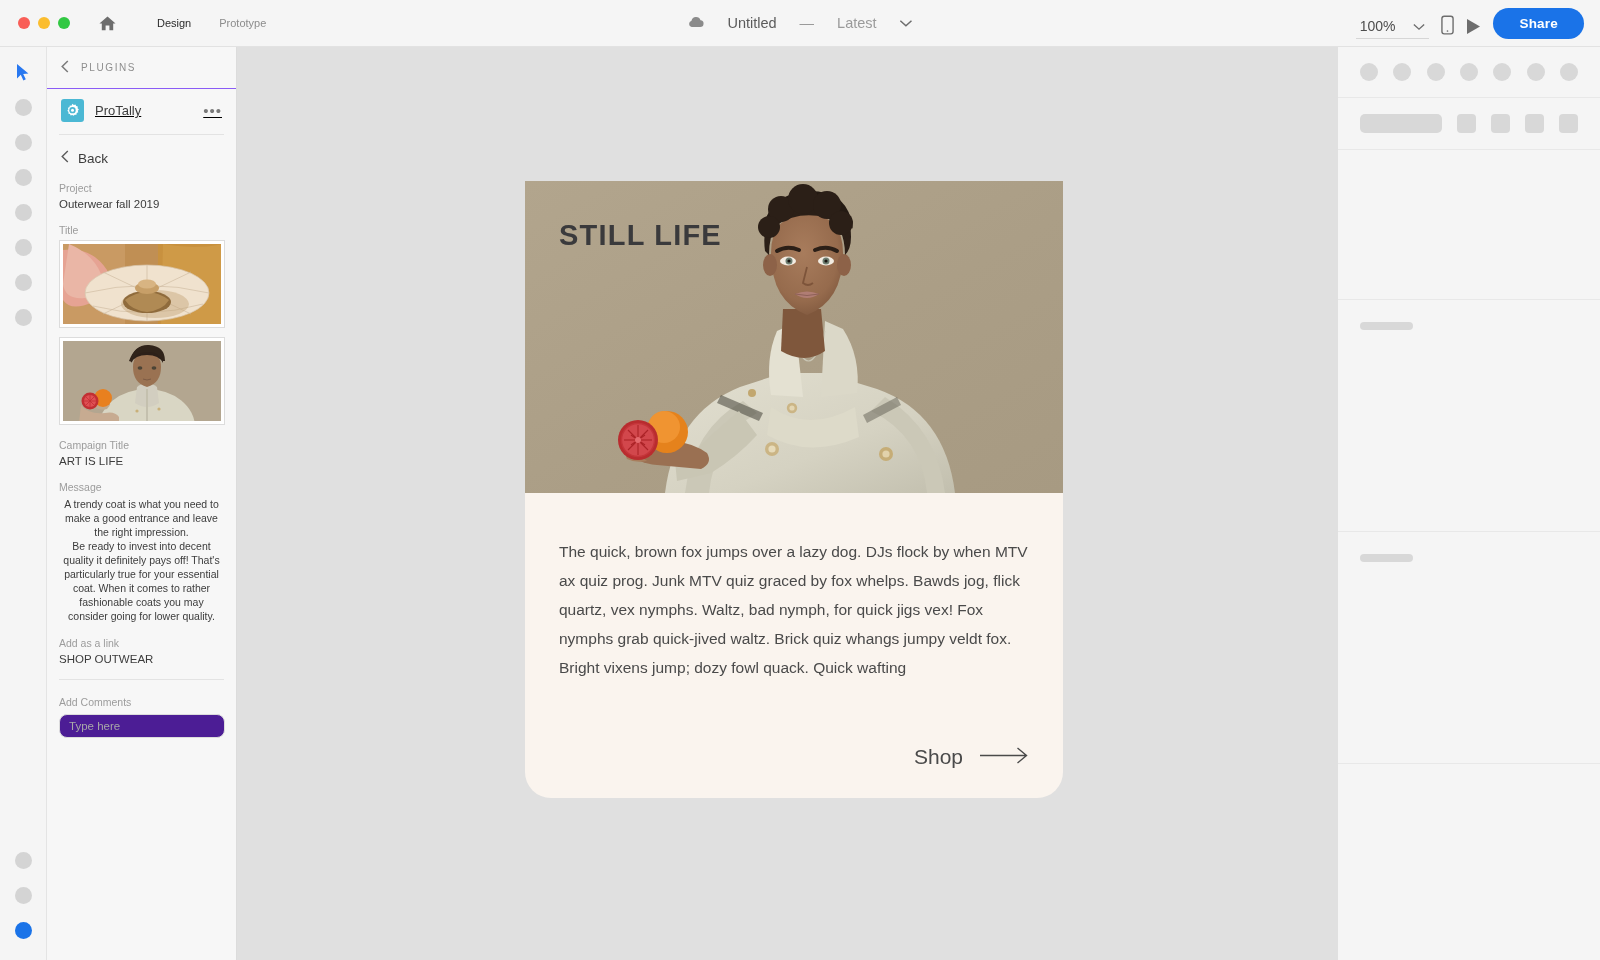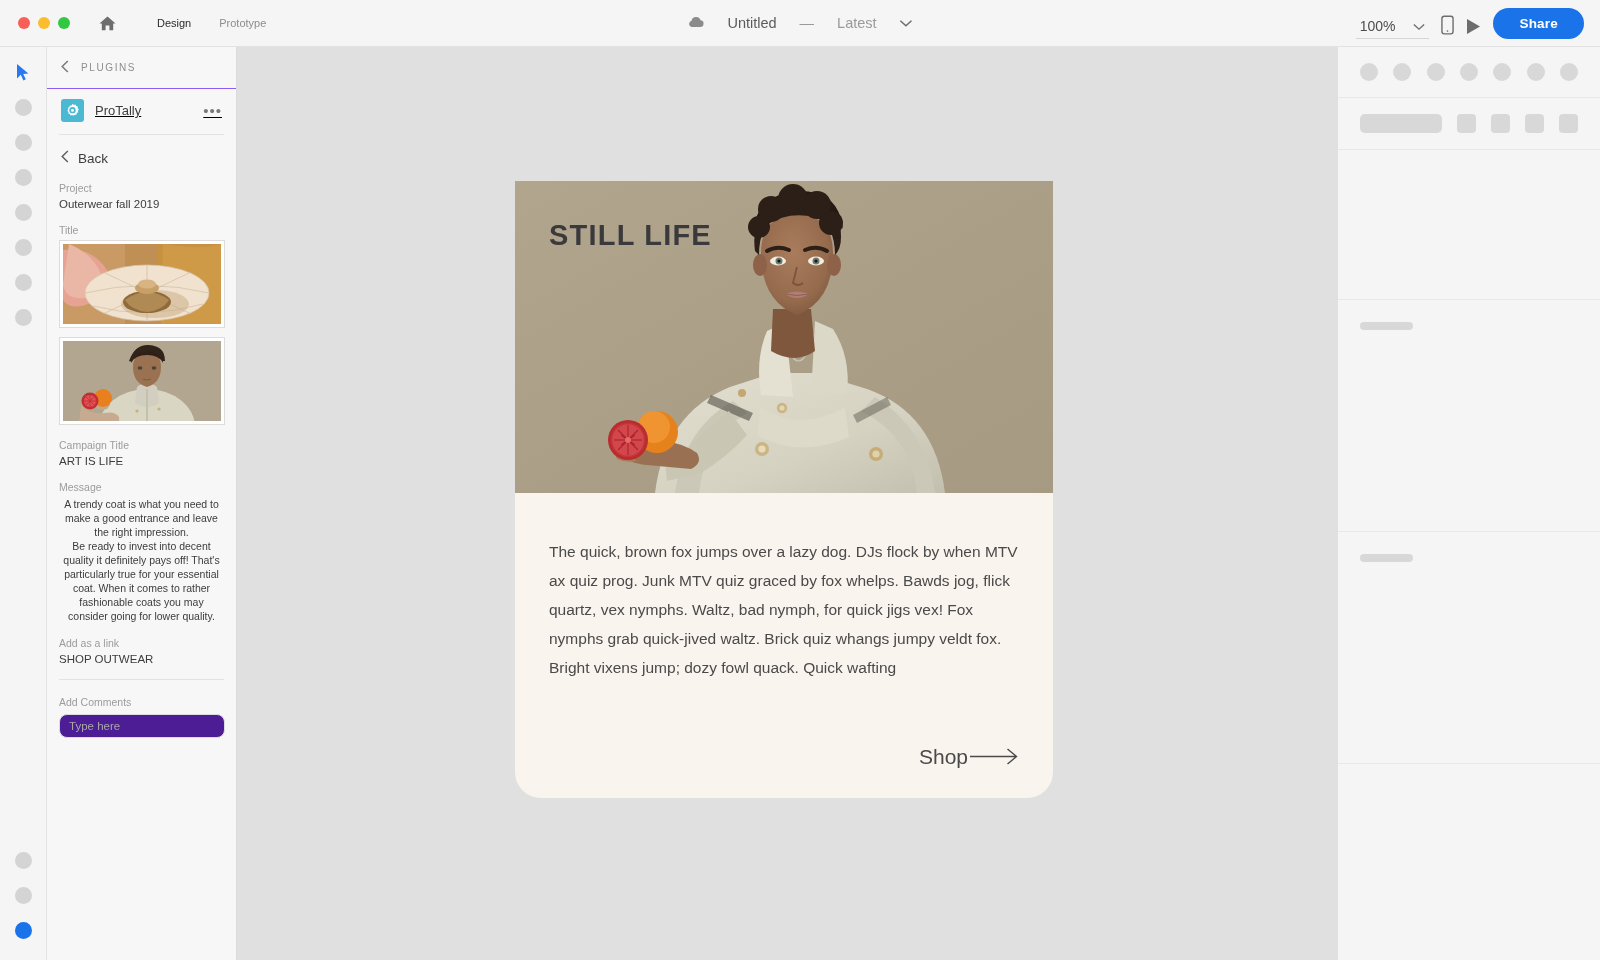--- a/index.html
+++ b/index.html
@@ -120,21 +120,21 @@
   .comments-label { font-size: 10.5px; color: #9c9c9c; margin-bottom: 6px; }
   .comment-input {
     width: 166px; height: 24px; border: 1px solid #dcdcdc; background: #4c1d95;
     border-radius: 8px; font-size: 11.5px; color: #a8a8a8;
     padding: 0 9px; font-family: "Liberation Sans", sans-serif;
   }
   .comment-input::placeholder { color: #a8a8a8; }
 
   
   .canvas {
-    position: absolute; left: 238px; top: 47px; width: 1100px; height: 913px;
+    position: absolute; left: 248px; top: 47px; width: 1100px; height: 913px;
     background: #e0e0e0; overflow: hidden;
   }
 
   .card {
     position: absolute; left: 277px; top: 134px; width: 538px; height: 617px;
     background: #faf4ee;
     border-bottom-left-radius: 26px; border-bottom-right-radius: 26px;
     overflow: hidden;
   }
   .card-photo {
@@ -144,21 +144,21 @@
   .photo-title {
     position: absolute; left: 34px; top: 38px; z-index: 5;
     font-size: 29px; font-weight: bold; color: #3a3a3c; letter-spacing: 1.2px;
   }
   .card-body { padding: 44px 34px 0 34px; }
   .card-text {
     font-size: 15.5px; line-height: 29px; color: #4a4a4a;
   }
   .card-cta {
     position: absolute; right: 34px; bottom: 29px;
-    display: flex; align-items: flex-end; gap: 2px; cursor: pointer;
+    display: flex; align-items: center; gap: 17px; cursor: pointer;
   }
   .card-cta .shop { font-size: 21px; color: #4a4a4a; }
 
   
   .right-panel {
     position: absolute; left: 1338px; top: 47px; width: 262px; height: 913px;
     background: #f5f5f5;
   }
   .rp-section { border-bottom: 1px solid #e8e8e8; }
   .rp-row { display: flex; align-items: center; gap: 10px; padding: 16px 22px; }

